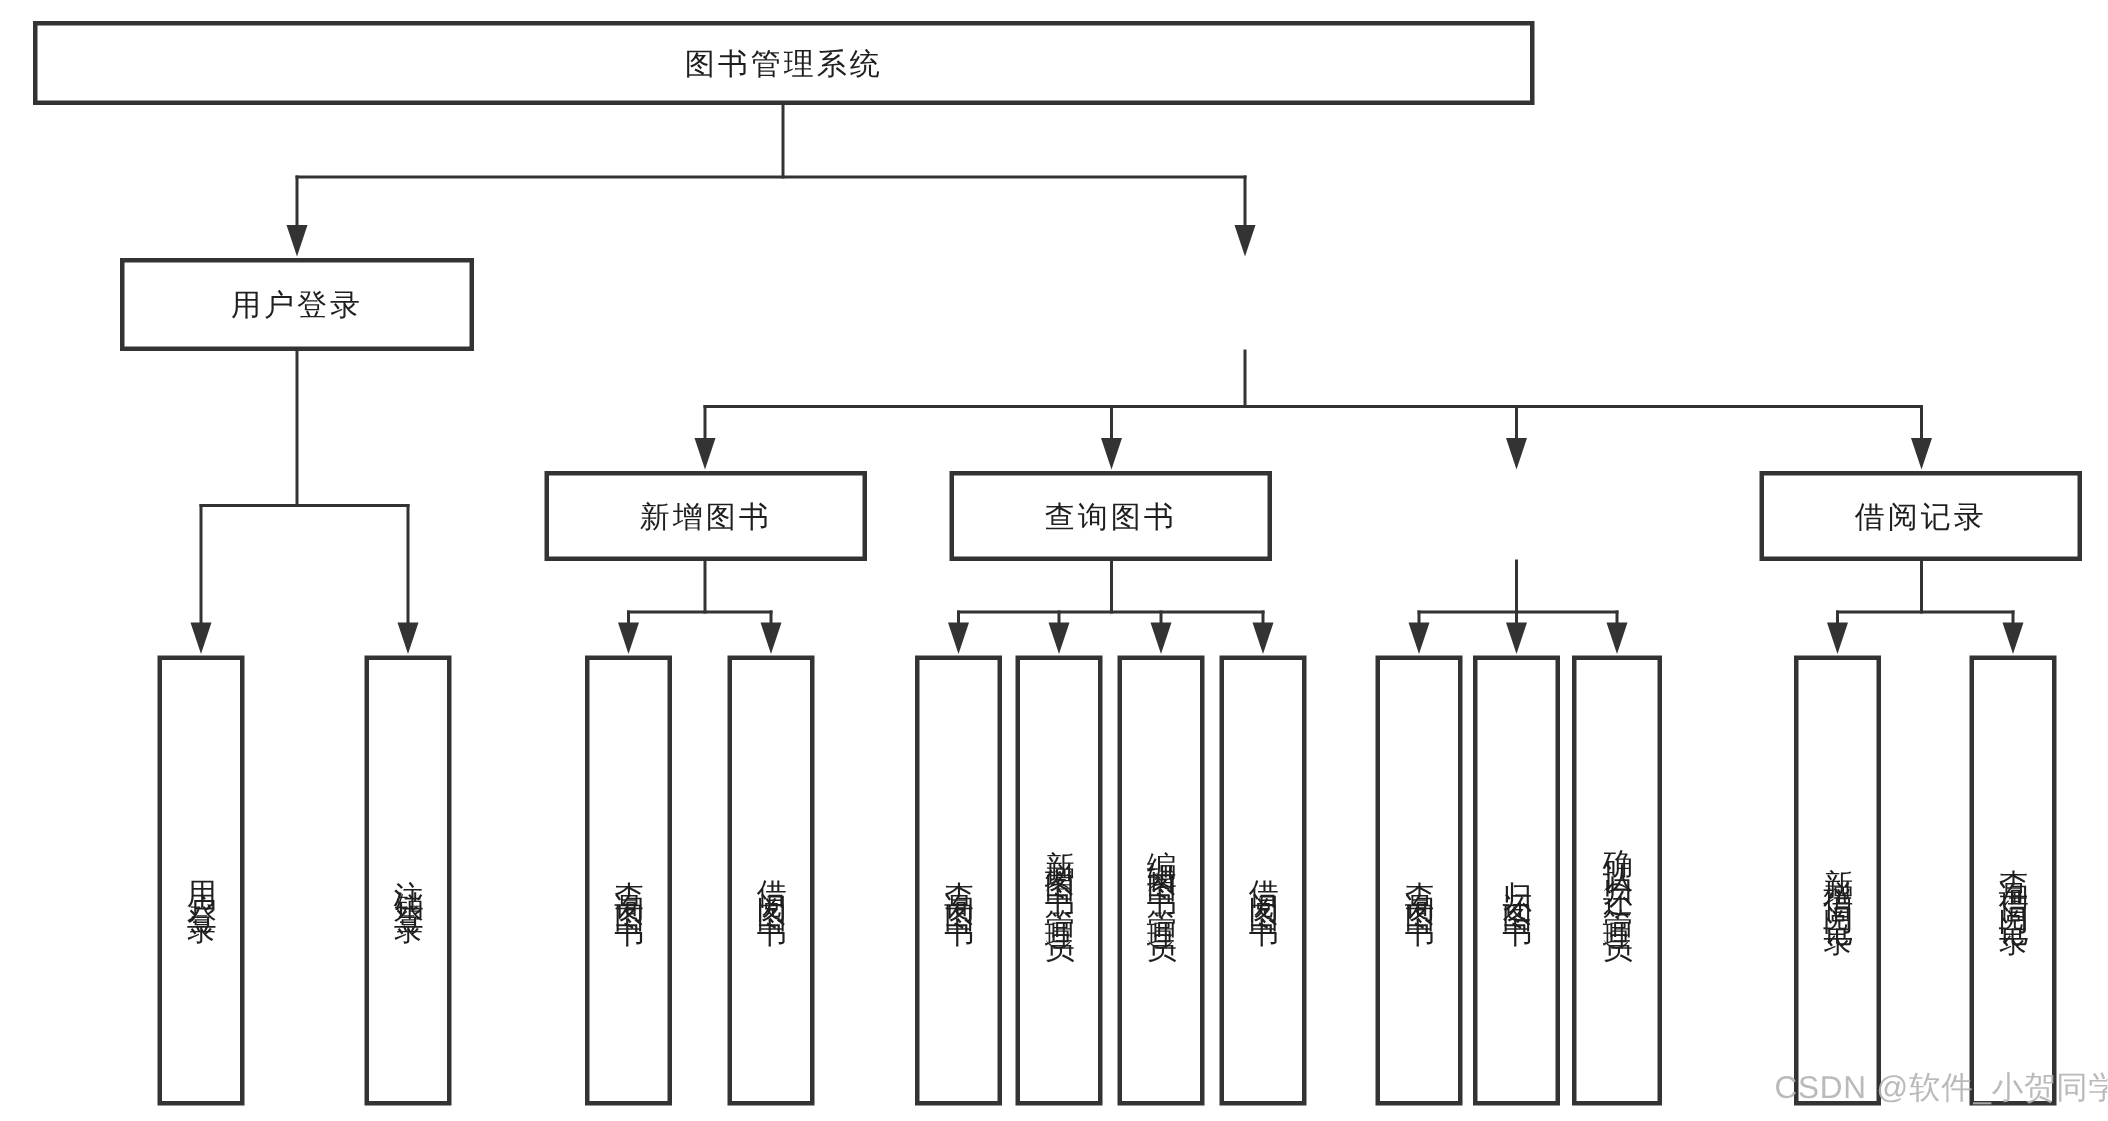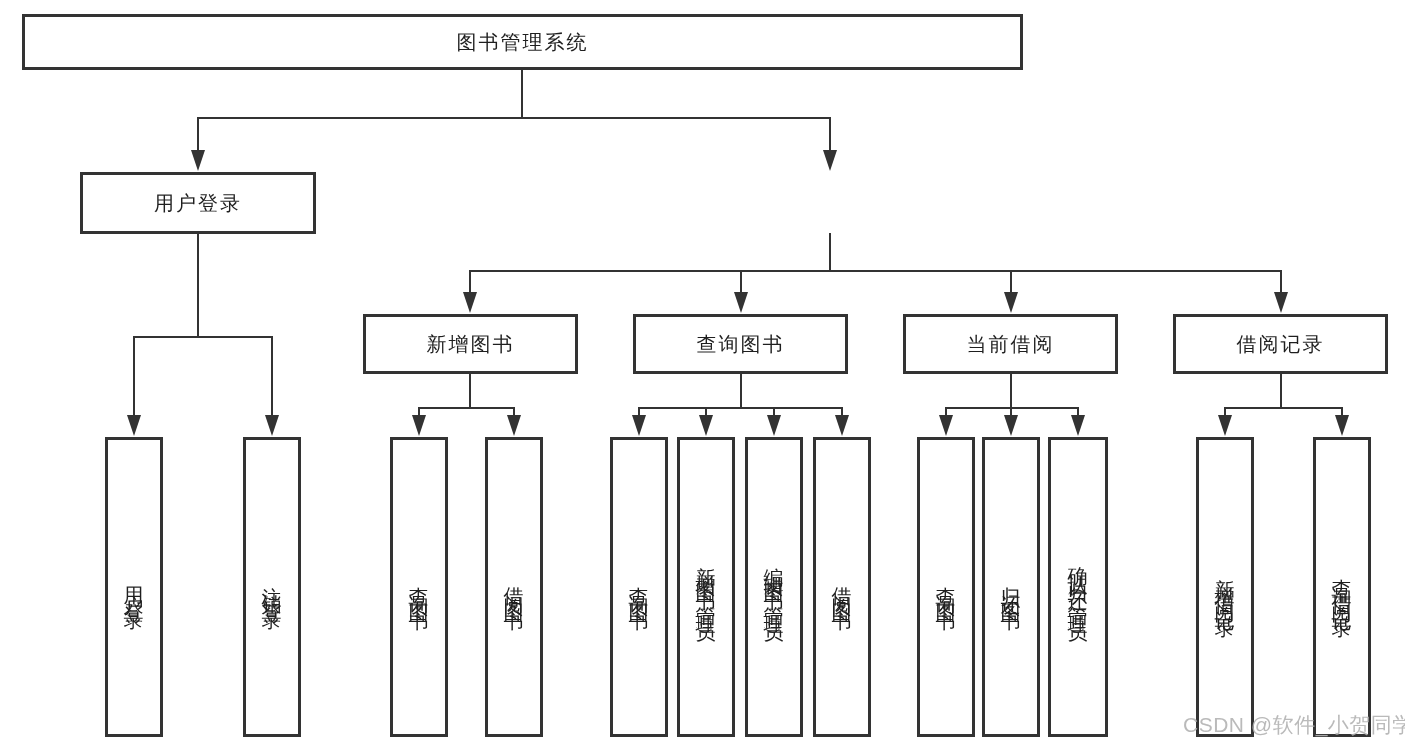--- a/index.html
+++ b/index.html
@@ -133,23 +133,20 @@
   <div class="node" style="left:80px;top:172px;width:236px;height:62px">
     <span class="lbl">用户登录</span>
   </div>
 
   <div class="node" style="left:363px;top:314px;width:215px;height:60px">
     <span class="lbl">新增图书</span>
   </div>
   <div class="node" style="left:633px;top:314px;width:215px;height:60px">
     <span class="lbl">查询图书</span>
   </div>
-  <div class="node" style="left:903px;top:314px;width:215px;height:60px">
-    <span class="lbl">当前借阅</span>
-  </div>
   <div class="node" style="left:1173px;top:314px;width:215px;height:60px">
     <span class="lbl">借阅记录</span>
   </div>
 
   <div class="node vnode" style="left:105px;top:437px;width:58px;height:300px">
     <span class="lbl">用户登录</span>
   </div>
   <div class="node vnode" style="left:243px;top:437px;width:58px;height:300px">
     <span class="lbl">注销登录</span>
   </div>

